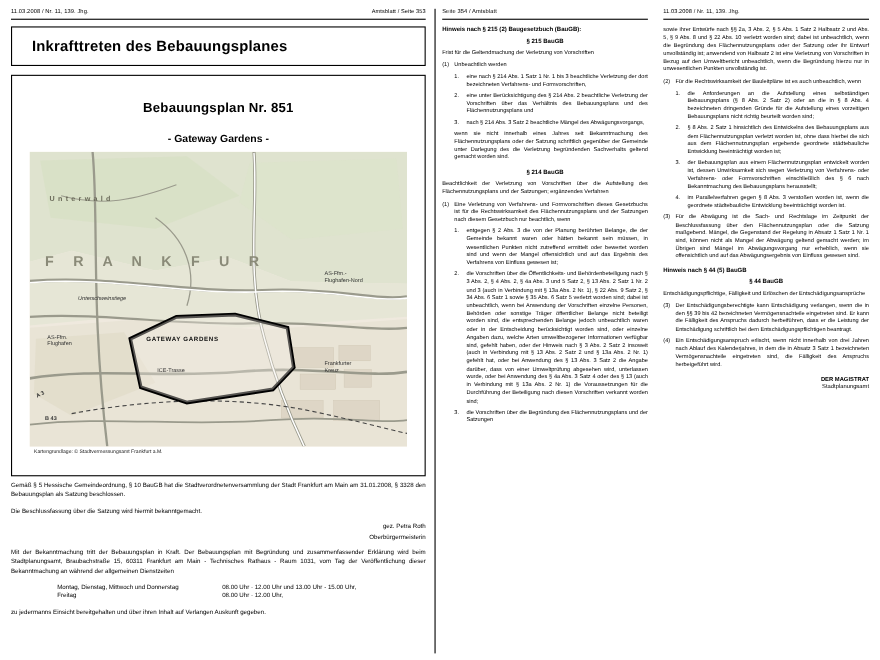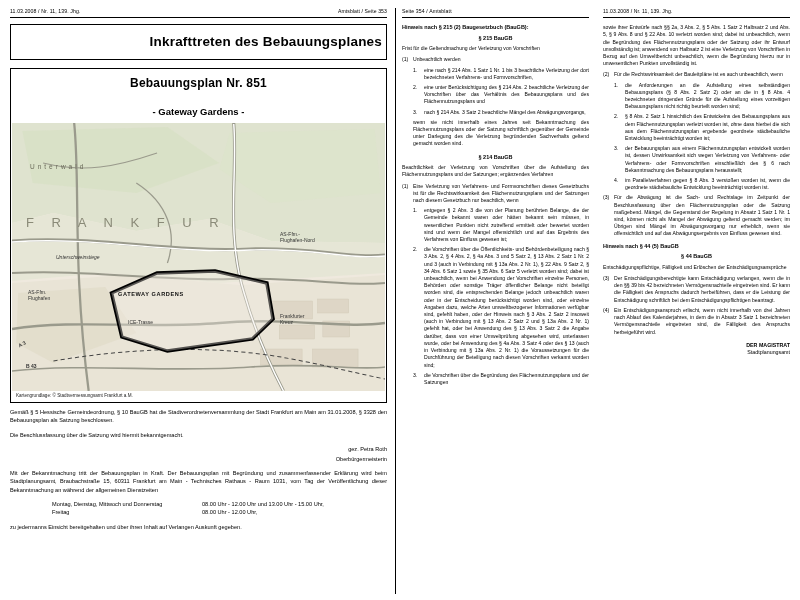--- a/index.html
+++ b/index.html
@@ -19,24 +19,24 @@
   .rcol1{width:50%;padding-right:7px;}
   .rcol2{width:50%;padding-left:7px;}
 
   
   .rh{display:flex;justify-content:space-between;font-size:5.2px;line-height:7px;letter-spacing:.1px;}
   .rh .l{text-align:left;}
   .rh .r{text-align:right;}
   .rhline{border-bottom:1px solid #000;margin-top:2px;margin-bottom:6px;}
 
   
-  .titlebox{border:1px solid #000;text-align:right;padding:9px 4px 10px 0;margin-bottom:8px;}
+  .titlebox{border:1px solid #000;text-align:left;padding:9px 4px 10px 18px;margin-bottom:8px;}
   .titlebox .t{font-size:13.5px;font-weight:bold;letter-spacing:.2px;}
 
-  .mapwrap{border:1px solid #000;padding:1px;margin-bottom:5px;background:#fff;position:relative;}
+  .mapwrap{border:1px solid #000;padding:16px;margin-bottom:5px;background:#fff;position:relative;}
   .maphead{text-align:center;padding:6px 4px 2px 4px;}
   .maphead .h1{font-size:12px;font-weight:bold;letter-spacing:.2px;}
   .maphead .h2{font-size:9.5px;font-weight:bold;margin-top:16px;}
   .mapimg{position:relative;height:268px;margin:4px 0 0 0;overflow:hidden;background:#efe9dc;}
   .mapcap{font-size:4.6px;padding:2px 3px 3px 4px;color:#222;}
 
   .lt{font-size:5.6px;line-height:8.2px;text-align:justify;margin-bottom:6px;}
   .lt.sig{text-align:right;}
   .hours{display:flex;font-size:5.6px;line-height:8.6px;margin:6px 0 6px 0;}
   .hours .hl{width:150px;}
@@ -46,21 +46,21 @@
   .r{font-size:5.1px;line-height:7.2px;text-align:justify;}
   .rh2{font-size:5.5px;font-weight:bold;line-height:7.6px;margin-bottom:3px;}
   .p{margin-bottom:4px;}
   .itm{display:flex;margin-bottom:3px;}
   .itm .n{width:11px;flex:none;}
   .itm .b{flex:1;text-align:justify;}
   .center{text-align:center;}
   .magi{text-align:right;font-size:5.3px;line-height:7.6px;margin-top:6px;}
   .magi .m1{font-weight:bold;}
   .lbl{position:absolute;font-size:5px;color:#333;}
-  .lblw{position:absolute;font-size:6.5px;color:#6b6b5a;letter-spacing:3px;font-weight:normal;}
+  .lblw{position:absolute;font-size:6.5px;color:#6b6b5a;letter-spacing:3px;font-weight:bold;}
   .lblb{position:absolute;font-size:5.6px;font-weight:bold;color:#111;}
 </style>
 </head>
 <body>
 
 <div class="page">
   <div class="cols">
 
     <div class="colLeft">
 

